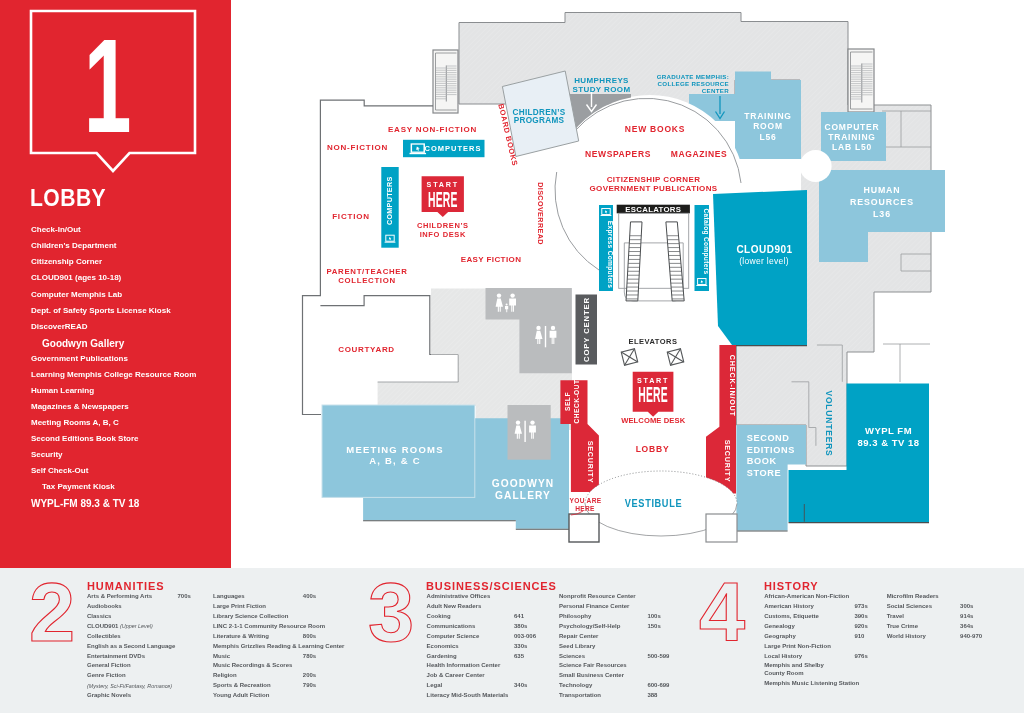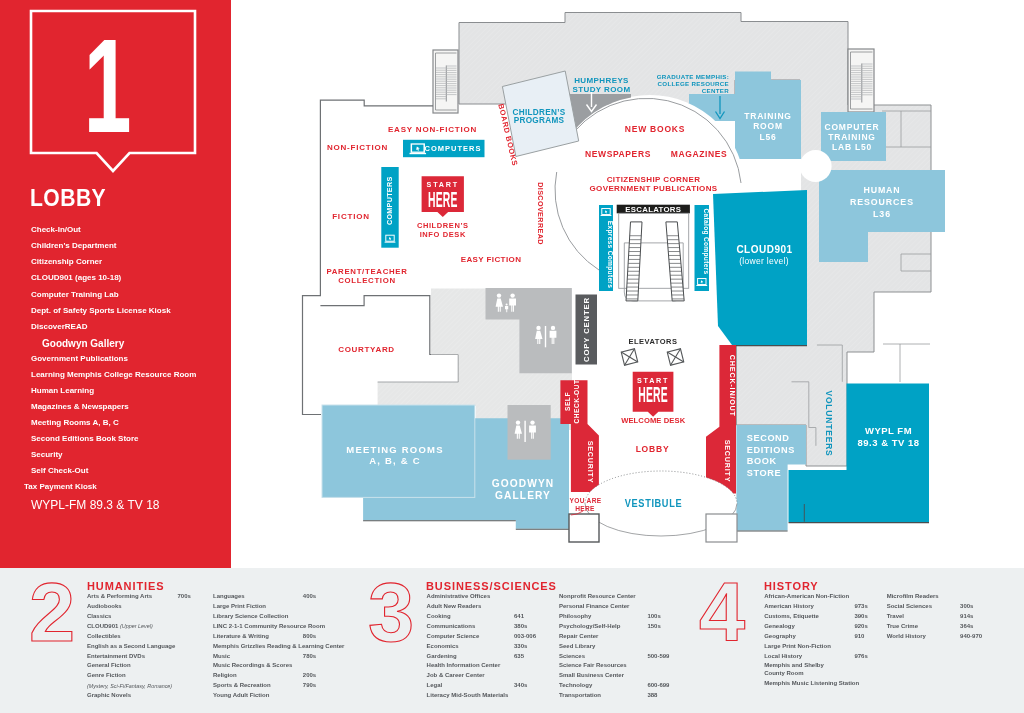--- a/index.html
+++ b/index.html
@@ -204,34 +204,34 @@
 <div style="position:absolute;left:0;top:0;width:231px;height:568px;background:#e1252f">
 <svg width="231" height="200" style="position:absolute;left:0;top:0">
         <path d="M31,11 H195 V153 H129.5 L113,171 L96.6,153 H31 Z" fill="none" stroke="#fff" stroke-width="2.6" stroke-linejoin="miter"></path>
         <text transform="translate(107.5,131.8) scale(0.64,1)" font-family="Liberation Sans, sans-serif" font-weight="bold" font-size="134" fill="#fff" text-anchor="middle">1</text>
       </svg>
 <div style="position:absolute;left:30px;top:183.8px;font-size:24px;font-weight:bold;color:#fff;letter-spacing:0.5px;transform:scale(0.88,1);transform-origin:0 0">LOBBY</div>
 <div style="position:absolute;left:31px;top:225.2px;font-size:8px;font-weight:bold;color:#fff;white-space:nowrap">Check-In/Out</div>
 <div style="position:absolute;left:31px;top:241.3px;font-size:8px;font-weight:bold;color:#fff;white-space:nowrap">Children's Department</div>
 <div style="position:absolute;left:31px;top:257.3px;font-size:8px;font-weight:bold;color:#fff;white-space:nowrap">Citizenship Corner</div>
 <div style="position:absolute;left:31px;top:273.4px;font-size:8px;font-weight:bold;color:#fff;white-space:nowrap">CLOUD901 (ages 10-18)</div>
-<div style="position:absolute;left:31px;top:289.5px;font-size:8px;font-weight:bold;color:#fff;white-space:nowrap">Computer Training Lab</div>
+<div style="position:absolute;left:31px;top:289.5px;font-size:8px;font-weight:bold;color:#fff;white-space:nowrap">Computer Memphis Lab</div>
 <div style="position:absolute;left:31px;top:305.5px;font-size:8px;font-weight:bold;color:#fff;white-space:nowrap">Dept. of Safety Sports License Kiosk</div>
 <div style="position:absolute;left:31px;top:321.6px;font-size:8px;font-weight:bold;color:#fff;white-space:nowrap">DiscoverREAD</div>
 <div style="position:absolute;left:42px;top:337.7px;font-size:10px;font-weight:bold;color:#fff;white-space:nowrap">Goodwyn Gallery</div>
 <div style="position:absolute;left:31px;top:353.8px;font-size:8px;font-weight:bold;color:#fff;white-space:nowrap">Government Publications</div>
 <div style="position:absolute;left:31px;top:369.8px;font-size:8px;font-weight:bold;color:#fff;white-space:nowrap">Learning Memphis College Resource Room</div>
 <div style="position:absolute;left:31px;top:385.9px;font-size:8px;font-weight:bold;color:#fff;white-space:nowrap">Human Learning</div>
 <div style="position:absolute;left:31px;top:402.0px;font-size:8px;font-weight:bold;color:#fff;white-space:nowrap">Magazines &amp; Newspapers</div>
 <div style="position:absolute;left:31px;top:418.0px;font-size:8px;font-weight:bold;color:#fff;white-space:nowrap">Meeting Rooms A, B, C</div>
 <div style="position:absolute;left:31px;top:434.1px;font-size:8px;font-weight:bold;color:#fff;white-space:nowrap">Second Editions Book Store</div>
 <div style="position:absolute;left:31px;top:450.2px;font-size:8px;font-weight:bold;color:#fff;white-space:nowrap">Security</div>
 <div style="position:absolute;left:31px;top:466.2px;font-size:8px;font-weight:bold;color:#fff;white-space:nowrap">Self Check-Out</div>
-<div style="position:absolute;left:24px;top:482.3px;font-size:8px;font-weight:bold;color:#fff;white-space:nowrap">Tax Payment Kiosk</div>
-<div style="position:absolute;left:31px;top:498.4px;font-size:12px;font-weight:normal;color:#fff;white-space:nowrap">WYPL-FM 89.3 &amp; TV 18</div>
+<div style="position:absolute;left:42px;top:482.3px;font-size:8px;font-weight:bold;color:#fff;white-space:nowrap">Tax Payment Kiosk</div>
+<div style="position:absolute;left:31px;top:498.4px;font-size:10px;font-weight:bold;color:#fff;white-space:nowrap">WYPL-FM 89.3 &amp; TV 18</div>
 </div>
 <div style="position:absolute;left:0;top:568px;width:1024px;height:145px;background:#edf0f1"></div>
 <svg width="1024" height="145" style="position:absolute;left:0;top:568px" font-family="Liberation Sans, sans-serif">
 <text x="52" y="72.5" font-size="83" font-weight="bold" text-anchor="middle" fill="none" stroke="#e1252f" stroke-width="1.1">2</text>
 <text x="391" y="72.5" font-size="83" font-weight="bold" text-anchor="middle" fill="none" stroke="#e1252f" stroke-width="1.1">3</text>
 <text x="722" y="72.5" font-size="83" font-weight="bold" text-anchor="middle" fill="none" stroke="#e1252f" stroke-width="1.1">4</text>
 <text x="87" y="22" font-size="11" font-weight="bold" letter-spacing="0.9" fill="#e1252f">HUMANITIES</text>
 <text x="426" y="22" font-size="11" font-weight="bold" letter-spacing="0.9" fill="#e1252f">BUSINESS/SCIENCES</text>
 <text x="764" y="22" font-size="11" font-weight="bold" letter-spacing="0.9" fill="#e1252f">HISTORY</text>
 </svg>

